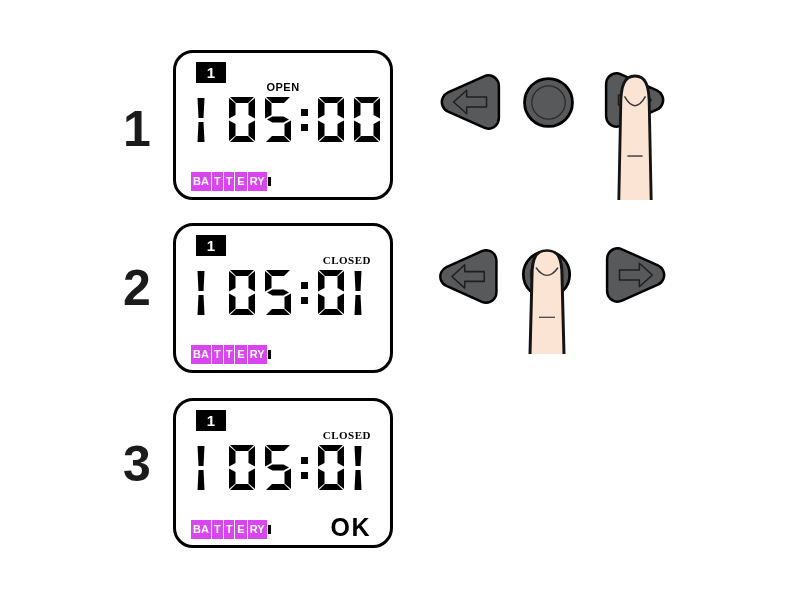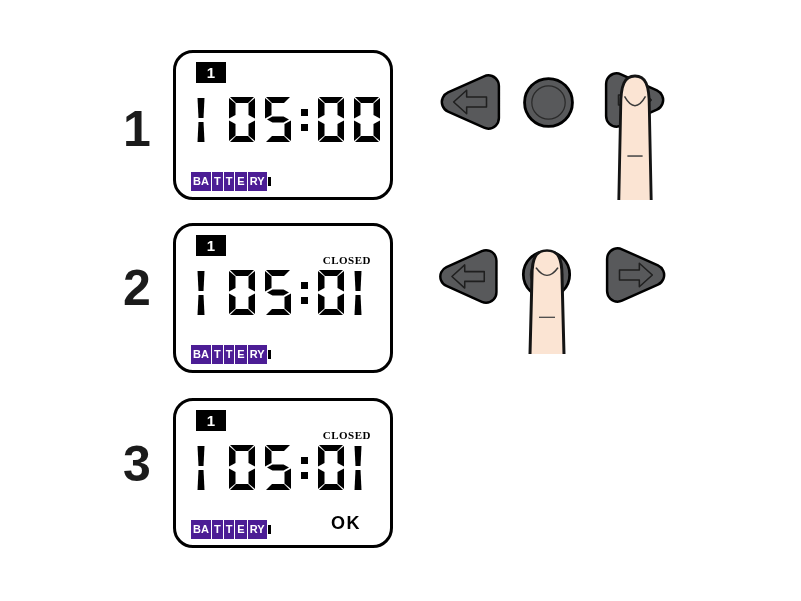--- a/index.html
+++ b/index.html
@@ -9,37 +9,38 @@
             line-height:1;color:#1b1b1b;}
   .lcd{position:absolute;width:220px;height:150px;box-sizing:border-box;
        border:3px solid #000;border-radius:20px;background:#fff;}
   .prog{position:absolute;left:20px;top:9px;width:30px;height:21px;background:#000;color:#fff;
         font-size:15px;font-weight:bold;display:flex;align-items:center;justify-content:center;}
   .status{position:absolute;top:28px;font-size:11px;font-weight:bold;letter-spacing:.5px;}
   .status.center{left:0;right:0;text-align:center;}
   .status.right{right:19px;font-family:Liberation Serif, serif;}
   .time{position:absolute;left:21px;top:44px;width:184px;height:46px;}
   .battery{position:absolute;left:15px;top:119px;display:inline-flex;gap:1px;align-items:center;}
-  .battery .cell{background:#4c1d95;color:#fff;font-size:11px;font-weight:bold;line-height:1;
+  .battery .cell{background:#d946ef;color:#fff;font-size:11px;font-weight:bold;line-height:1;
                  padding:4px 2px;}
   .battery .nub{width:3px;height:9px;background:#000;}
-  .ok{position:absolute;right:29px;top:112px;font-size:18px;font-weight:bold;letter-spacing:1.5px;}
+  .ok{position:absolute;right:19px;top:112px;font-size:25px;font-weight:bold;letter-spacing:1.5px;}
   .btn{position:absolute;}
   .btn svg,.finger svg{display:block;width:100%;height:100%;}
   .finger{position:absolute;}
 </style>
 </head>
 <body>
 
 <div class="canvas">
 
   <div class="step-num" style="left:115px;top:104px">1</div>
 
   <div class="lcd" style="left:173px;top:50px">
     <div class="prog">1</div>
+    <div class="status center">OPEN</div>
     <svg class="time" viewBox="0 0 184 46" preserveAspectRatio="none">
         <g fill="#000">
           <polygon points="0.5,1 7.5,1 6.5,21 1.5,21"></polygon>
           <polygon points="1.5,25 6.5,25 7.5,45 0.5,45"></polygon>
           <polygon points="33,0 57,0 51,6 39,6"></polygon>
           <polygon points="58,1 58,21.5 51.5,18 51.5,6.5"></polygon>
           <polygon points="58,23.5 58,44 51.5,38.5 51.5,27"></polygon>
           <polygon points="33,45 39,39 51,39 57,45"></polygon>
           <polygon points="32,23.5 38.5,27 38.5,38.5 32,44"></polygon>
           <polygon points="32,1 38.5,6.5 38.5,18 32,21.5"></polygon>

